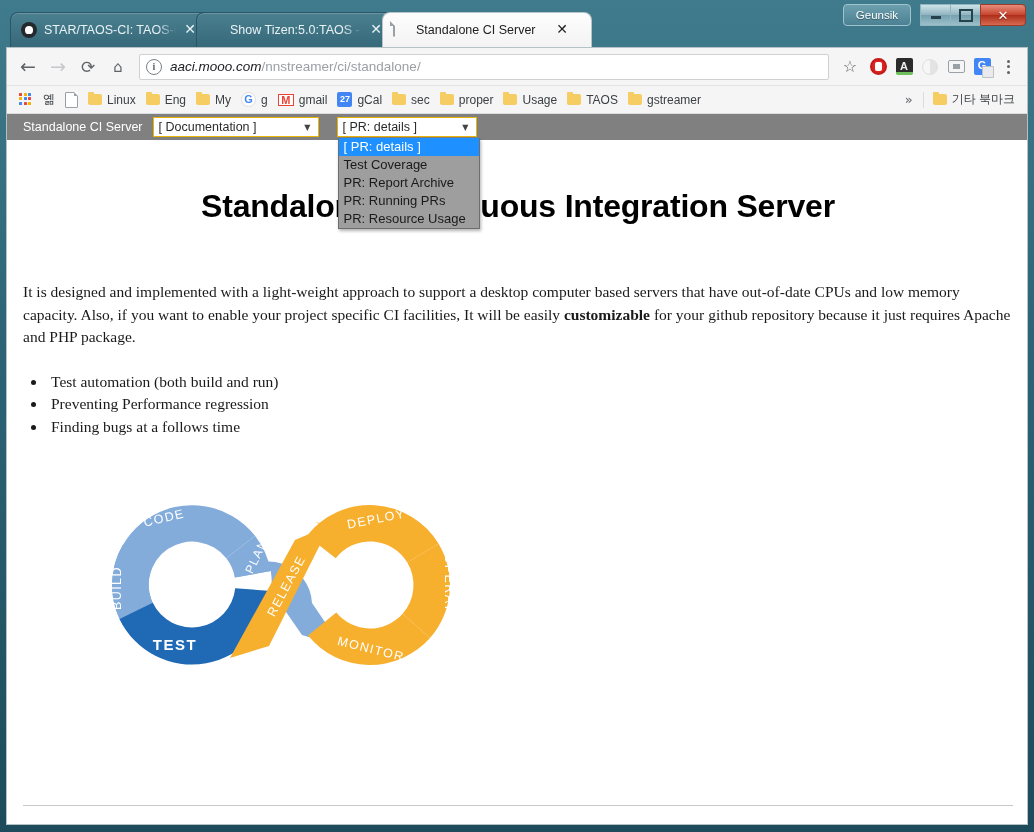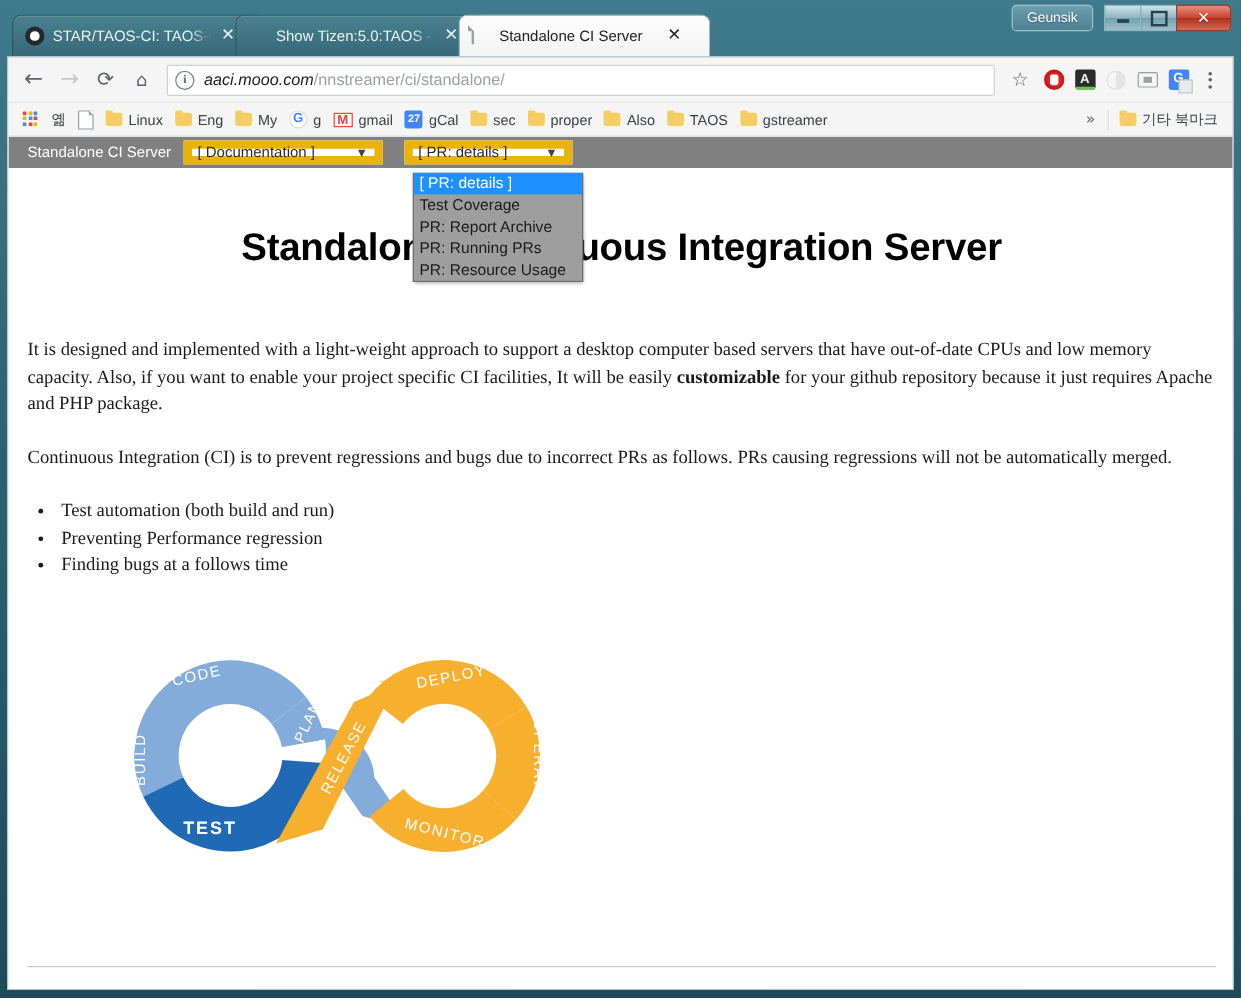--- a/index.html
+++ b/index.html
@@ -173,21 +173,21 @@
   .page{position:relative;width:1022px;height:710px;background:#fff;overflow:hidden;}
   .navbar{
     position:absolute;left:0;top:0;width:100%;height:26px;background:#808080;
     display:flex;align-items:center;
   }
   .brand{
     color:#fff;font-size:12.5px;padding:0 10px 0 16px;white-space:nowrap;
     font-family:"Liberation Sans",sans-serif;
   }
   .sel{
-    height:20px;background:#fff;border:7px solid #eab308;
+    height:20px;background:#fff;border:1px solid #eab308;
     display:flex;align-items:center;justify-content:space-between;
     font-size:12.5px;color:#2b2b2b;box-sizing:border-box;position:relative;
   }
   .sel .txt{padding-left:5px;white-space:nowrap;}
   .sel .car{font-size:8px;color:#444;padding:0 7px 0 14px;font-family:"DejaVu Sans",sans-serif;}
   #doc-select{width:166px;margin-right:18px;}
   #pr-select{width:140px;}
   .dropdown{
     position:absolute;left:0;top:20px;width:140px;
     background:#9e9e9e;border:1px solid #6e6e6e;border-top:none;
@@ -358,21 +358,21 @@
       <div class="bm">
         <span class="folder"></span>
         <span class="lbl">sec</span>
       </div>
       <div class="bm">
         <span class="folder"></span>
         <span class="lbl">proper</span>
       </div>
       <div class="bm">
         <span class="folder"></span>
-        <span class="lbl">Also</span>
+        <span class="lbl">Usage</span>
       </div>
       <div class="bm">
         <span class="folder"></span>
         <span class="lbl">TAOS</span>
       </div>
       <div class="bm">
         <span class="folder"></span>
         <span class="lbl">gstreamer</span>
       </div>
 
@@ -408,21 +408,20 @@
           </div>
         </div>
       </div>
 
       <div class="content">
 
         <h1 class="title">Standalone Continuous Integration Server</h1>
 
         <p class="body p1"><span>It is designed and implemented with a light-weight approach to support a desktop computer based servers that have out-of-date CPUs and low memory capacity. Also, if you want to enable your project specific CI facilities, It will be easily </span><b>customizable</b><span> for your github repository because it just requires Apache and PHP package.</span></p>
 
-        <p class="body p2">Continuous Integration (CI) is to prevent regressions and bugs due to incorrect PRs as follows. PRs causing regressions will not be automatically merged.</p>
 
         <ul class="body">
           <li>Test automation (both build and run)</li>
           <li>Preventing Performance regression</li>
           <li>Finding bugs at a follows time</li>
         </ul>
 
         <div class="infinity">
           <svg width="420" height="215" viewBox="0 0 420 215">
             <defs>

